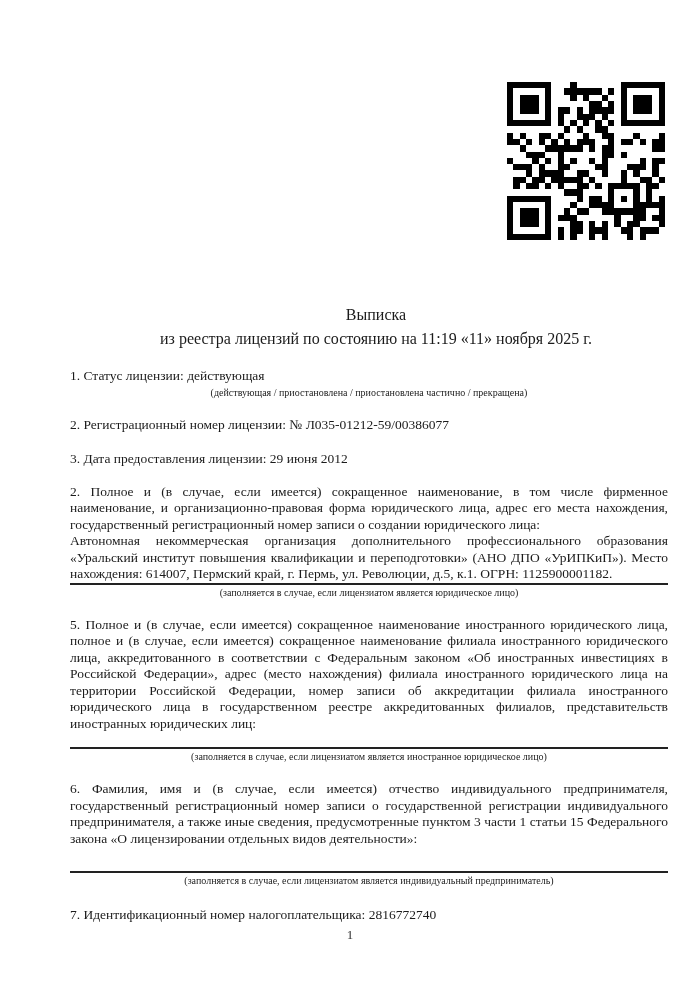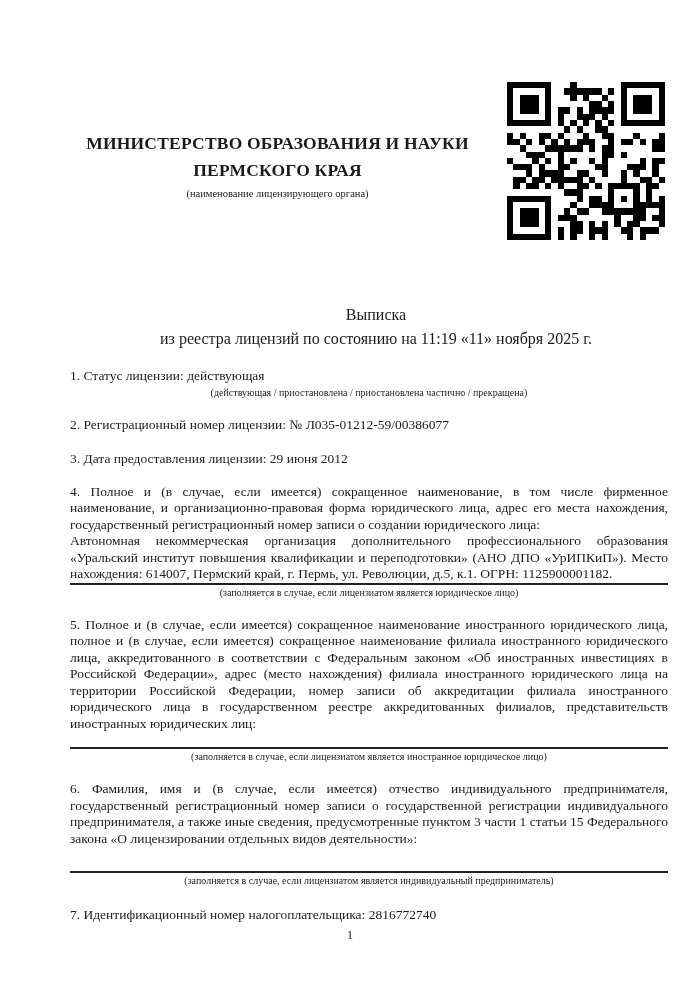--- a/index.html
+++ b/index.html
@@ -55,27 +55,20 @@
   .page-number{
     position:absolute;left:0;top:927px;width:700px;
     text-align:center;font-size:13px;color:#333;
   }
 </style>
 </head>
 <body>
 
 <div class="page">
 
-  <div class="ministry">
-    <div class="name">
-      <div>МИНИСТЕРСТВО ОБРАЗОВАНИЯ И НАУКИ</div>
-      <div>ПЕРМСКОГО КРАЯ</div>
-    </div>
-    <div class="caption">(наименование лицензирующего органа)</div>
-  </div>
 
   <div class="qr" id="qr"><svg viewBox="0 0 25 25" width="158" height="158" shape-rendering="crispEdges" fill="#000">
         <rect x="10" y="0" width="1" height="1"></rect>
         <rect x="9" y="1" width="1" height="1"></rect>
         <rect x="10" y="1" width="1" height="1"></rect>
         <rect x="11" y="1" width="1" height="1"></rect>
         <rect x="12" y="1" width="1" height="1"></rect>
         <rect x="13" y="1" width="1" height="1"></rect>
         <rect x="14" y="1" width="1" height="1"></rect>
         <rect x="16" y="1" width="1" height="1"></rect>
@@ -280,21 +273,21 @@
 
   <div class="content">
 
     <div class="item">1. Статус лицензии: действующая</div>
     <div class="small-caption">(действующая / приостановлена / приостановлена частично / прекращена)</div>
 
     <div class="item mt18">2. Регистрационный номер лицензии: № Л035-01212-59/00386077</div>
 
     <div class="item mt18">3. Дата предоставления лицензии: 29 июня 2012</div>
 
-    <div class="item mt16 just">4. Полное и (в случае, если имеется) сокращенное наименование, в том числе фирменное наименование, и организационно-правовая форма юридического лица, адрес его места нахождения, государственный регистрационный номер записи о создании юридического лица:</div>
+    <div class="item mt16 just">2. Полное и (в случае, если имеется) сокращенное наименование, в том числе фирменное наименование, и организационно-правовая форма юридического лица, адрес его места нахождения, государственный регистрационный номер записи о создании юридического лица:</div>
     <div class="item just">Автономная некоммерческая организация дополнительного профессионального образования «Уральский институт повышения квалификации и переподготовки» (АНО ДПО «УрИПКиП»). Место нахождения: 614007, Пермский край, г. Пермь, ул. Революции, д.5, к.1. ОГРН: 1125900001182.</div>
     <hr class="rule">
     <div class="small-caption">(заполняется в случае, если лицензиатом является юридическое лицо)</div>
 
     <div class="item mt18 just">5. Полное и (в случае, если имеется) сокращенное наименование иностранного юридического лица, полное и (в случае, если имеется) сокращенное наименование филиала иностранного юридического лица, аккредитованного в соответствии с Федеральным законом «Об иностранных инвестициях в Российской Федерации», адрес (место нахождения) филиала иностранного юридического лица на территории Российской Федерации, номер записи об аккредитации филиала иностранного юридического лица в государственном реестре аккредитованных филиалов, представительств иностранных юридических лиц:</div>
     <div class="item just"></div>
     <hr class="rule gap-rule-5">
     <div class="small-caption">(заполняется в случае, если лицензиатом является иностранное юридическое лицо)</div>
 
     <div class="item mt18 just">6. Фамилия, имя и (в случае, если имеется) отчество индивидуального предпринимателя, государственный регистрационный номер записи о государственной регистрации индивидуального предпринимателя, а также иные сведения, предусмотренные пунктом 3 части 1 статьи 15 Федерального закона «О лицензировании отдельных видов деятельности»:</div>

